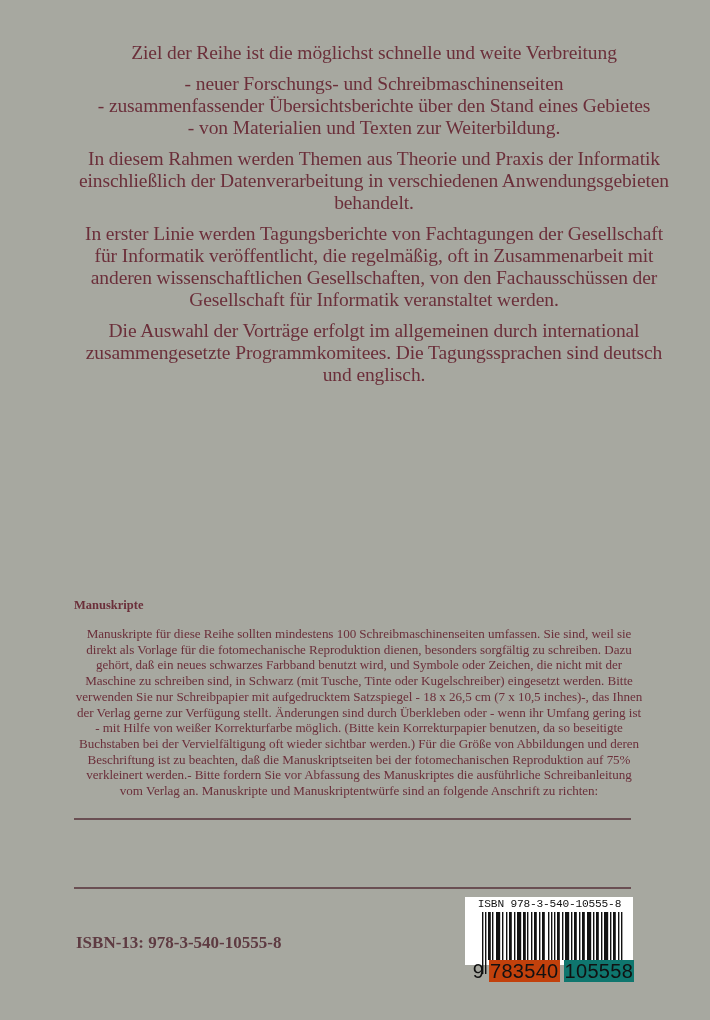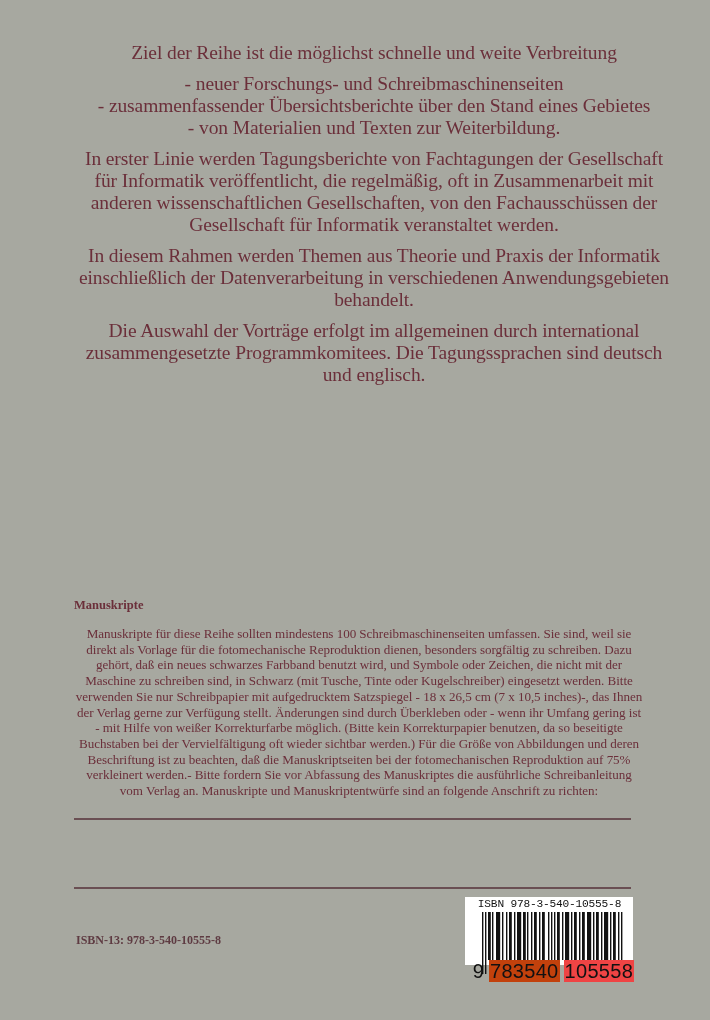--- a/index.html
+++ b/index.html
@@ -32,21 +32,21 @@
       position: absolute; left: 74px; width: 557px; height: 2px;
       background: #6a4f53;
     }
     .addresses {
       position: absolute; left: 74px; top: 828px;
       font-size: 13.3px; font-weight: bold; line-height: 19px;
       margin: 0; padding: 0; list-style: none;
     }
     .isbn13 {
       position: absolute; left: 76px; top: 933px;
-      font-size: 12px; font-weight: bold; color: #5e3b42;
+      font-size: 17px; font-weight: bold; color: #5e3b42;
     }
     .barcode {
       position: absolute; left: 465px; top: 897px; width: 168px; height: 68px;
       background: #ffffff;
       color: #111;
     }
     .barcode .bc-top {
       position: absolute; left: 3px; top: 1px; right: 2px;
       font-family: "Liberation Mono", "DejaVu Sans Mono", monospace;
       font-size: 11.2px; letter-spacing: -0.2px; white-space: nowrap;
@@ -54,36 +54,36 @@
     .barcode .bc-bars {
       position: absolute; left: 17px; top: 15px; width: 141px; height: 62px;
     }
     .barcode .bc-digits {
       position: absolute; left: 3px; top: 63px; right: 2px;
       font-family: "Liberation Sans", "DejaVu Sans", sans-serif;
       font-size: 20px; line-height: 22px; letter-spacing: 0.3px; white-space: nowrap;
     }
     .bc-digits .lead { display: inline-block; width: 21px; }
     .bc-digits .grp1 { display: inline-block; background: #c2410c; padding: 0 1px; }
-    .bc-digits .grp2 { display: inline-block; background: #ef4444; padding: 0 1px; margin-left: 4px; }
+    .bc-digits .grp2 { display: inline-block; background: #0f766e; padding: 0 1px; margin-left: 4px; }
   </style>
 </head>
 <body>
 
 <div class="page">
 
   <div class="intro">
     <p>Ziel der Reihe ist die möglichst schnelle und weite Verbreitung</p>
     <ul>
       <li>- neuer Forschungs- und Schreibmaschinenseiten</li>
       <li>- zusammenfassender Übersichtsberichte über den Stand eines Gebietes</li>
       <li>- von Materialien und Texten zur Weiterbildung.</li>
     </ul>
+    <p>In diesem Rahmen werden Themen aus Theorie und Praxis der Informatik einschließlich der Datenverarbeitung in verschiedenen Anwendungsgebieten behandelt.</p>
     <p>In erster Linie werden Tagungsberichte von Fachtagungen der Gesellschaft für Informatik veröffentlicht, die regelmäßig, oft in Zusammenarbeit mit anderen wissenschaftlichen Gesellschaften, von den Fachausschüssen der Gesellschaft für Informatik veranstaltet werden.</p>
-    <p>In diesem Rahmen werden Themen aus Theorie und Praxis der Informatik einschließlich der Datenverarbeitung in verschiedenen Anwendungsgebieten behandelt.</p>
     <p>Die Auswahl der Vorträge erfolgt im allgemeinen durch international zusammengesetzte Programmkomitees. Die Tagungssprachen sind deutsch und englisch.</p>
   </div>
 
   <div class="manu-title">Manuskripte</div>
   <p class="manu-body">Manuskripte für diese Reihe sollten mindestens 100 Schreibmaschinenseiten umfassen. Sie sind, weil sie direkt als Vorlage für die fotomechanische Reproduktion dienen, besonders sorgfältig zu schreiben. Dazu gehört, daß ein neues schwarzes Farbband benutzt wird, und Symbole oder Zeichen, die nicht mit der Maschine zu schreiben sind, in Schwarz (mit Tusche, Tinte oder Kugelschreiber) eingesetzt werden. Bitte verwenden Sie nur Schreibpapier mit aufgedrucktem Satzspiegel - 18 x 26,5 cm (7 x 10,5 inches)-, das Ihnen der Verlag gerne zur Verfügung stellt. Änderungen sind durch Überkleben oder - wenn ihr Umfang gering ist - mit Hilfe von weißer Korrekturfarbe möglich. (Bitte kein Korrekturpapier benutzen, da so beseitigte Buchstaben bei der Vervielfältigung oft wieder sichtbar werden.) Für die Größe von Abbildungen und deren Beschriftung ist zu beachten, daß die Manuskriptseiten bei der fotomechanischen Reproduktion auf 75% verkleinert werden.- Bitte fordern Sie vor Abfassung des Manuskriptes die ausführliche Schreibanleitung vom Verlag an. Manuskripte und Manuskriptentwürfe sind an folgende Anschrift zu richten:</p>
 
   <div class="rule" style="top:818px;"></div>
   <div class="rule" style="top:887px;"></div>
 
   <div class="isbn13">ISBN-13: 978-3-540-10555-8</div>

